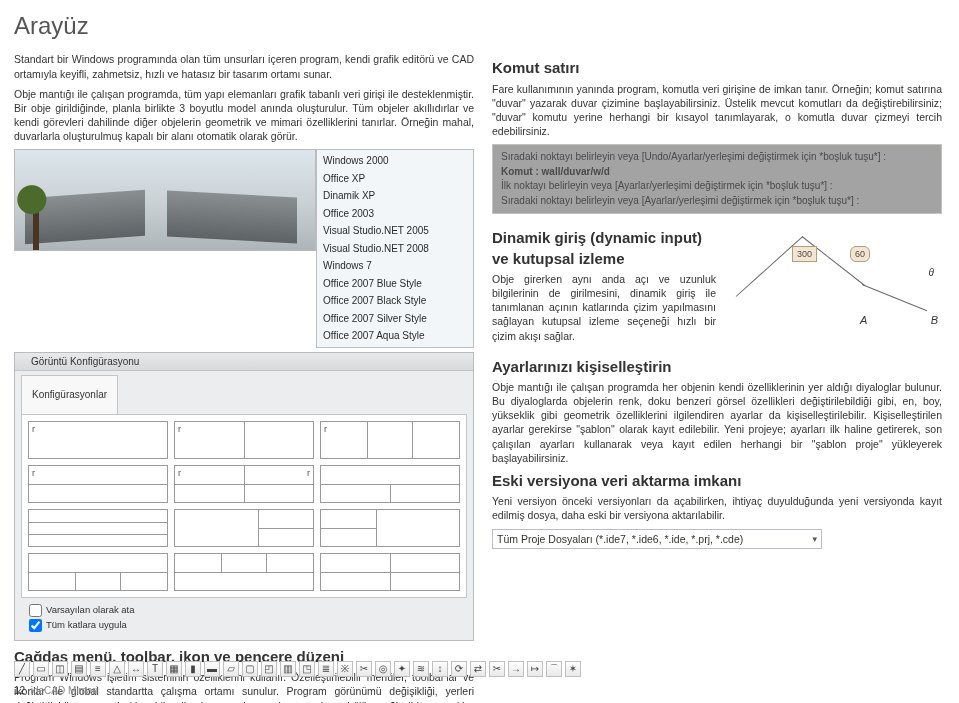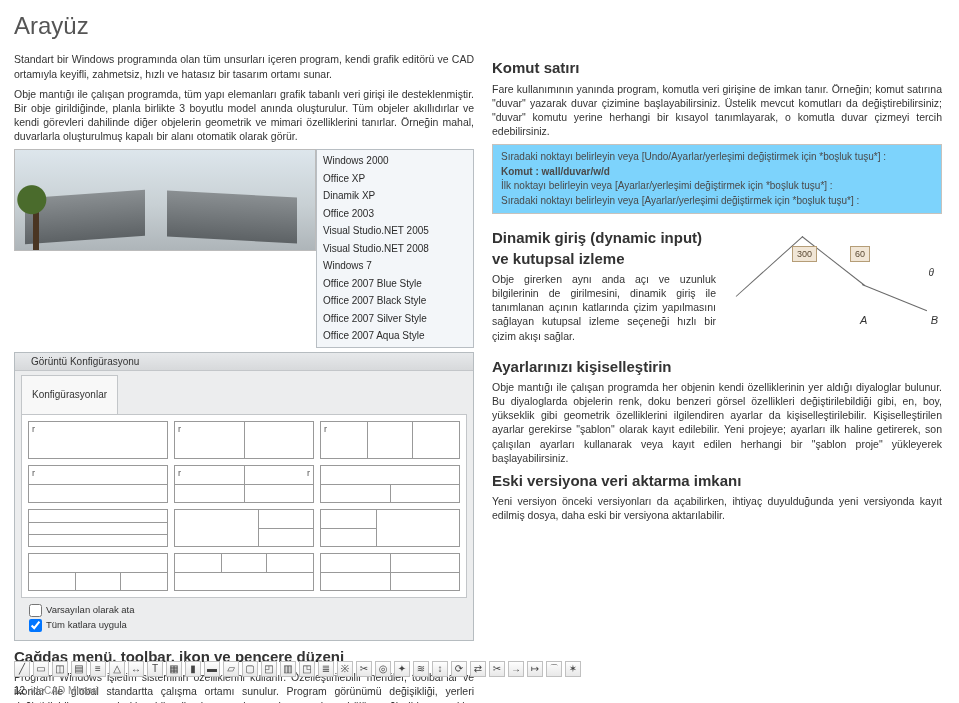--- a/index.html
+++ b/index.html
@@ -75,21 +75,21 @@
   .cell { border:1px solid #999; position:relative; }
   .cell span { position:absolute; left:3px; top:1px; font-size:9px; color:#555; }
   .cell .vline { position:absolute; top:0; bottom:0; width:1px; background:#999; }
   .cell .hline { position:absolute; left:0; right:0; height:1px; background:#999; }
   .checks { margin:6px 0 0 14px; font-size:9.5px; color:#333; }
   .checks label { display:block; margin:2px 0; }
   .checks input { vertical-align:middle; margin-right:4px; }
 
   
   .cmd-box {
-    background:#7dd3fc; border:1px solid #c7c2bc;
+    background:#a3a3a3; border:1px solid #c7c2bc;
     padding:5px 8px; font-size:10px; color:#4a4a4a; margin:4px 0 8px 0;
     line-height:1.45;
   }
   .cmd-box b { font-weight:600; }
 
   
   .dyn-row { display:flex; gap:16px; margin-bottom:8px; }
   .dyn-text { flex:1; }
   .dyn-fig  {
     width:210px; height:110px; position:relative;
@@ -245,33 +245,37 @@
     <div class="dyn-row">
       <div class="dyn-text">
         <div class="section-title">Dinamik giriş (dynamic input) ve kutupsal izleme</div>
         <p>Obje girerken aynı anda açı ve uzunluk bilgilerinin de girilmesini, dinamik giriş ile tanımlanan açının katlarında çizim yapılmasını sağlayan kutupsal izleme seçeneği hızlı bir çizim akışı sağlar.</p>
       </div>
       <div class="dyn-fig">
         <div class="poly-line" style="left:4px; top:74px; width:90px; transform:rotate(-42deg);"></div>
         <div class="poly-line" style="left:70px; top:14px; width:80px; transform:rotate(38deg);"></div>
         <div class="poly-line" style="left:130px; top:62px; width:70px; transform:rotate(22deg);"></div>
         <div class="dim-box" style="left:60px; top:24px;">300</div>
-        <div class="dim-box" style="left:118px; top:24px;">60</div>
+        <div class="dim-box" style="left:118px; top:24px;border-radius:6px;">60</div>
         <div style="position:absolute;right:8px;top:44px;font-style:italic;font-size:10px;">θ</div>
         <div style="position:absolute;left:128px;bottom:4px;font-style:italic;">A</div>
         <div style="position:absolute;right:4px;bottom:4px;font-style:italic;">B</div>
       </div>
     </div>
 
     <div class="section-title">Ayarlarınızı kişiselleştirin</div>
     <p>Obje mantığı ile çalışan programda her objenin kendi özelliklerinin yer aldığı diyaloglar bulunur. Bu diyaloglarda objelerin renk, doku benzeri görsel özellikleri değiştirilebildiği gibi, en, boy, yükseklik gibi geometrik özelliklerini ilgilendiren ayarlar da kişiselleştirilebilir. Kişiselleştirilen ayarlar gerekirse "şablon" olarak kayıt edilebilir. Yeni projeye; ayarları ilk haline getirerek, son çalışılan ayarları kullanarak veya kayıt edilen herhangi bir "şablon proje" yükleyerek başlayabilirsiniz.</p>
 
     <div class="section-title">Eski versiyona veri aktarma imkanı</div>
     <p>Yeni versiyon önceki versiyonları da açabilirken, ihtiyaç duyulduğunda yeni versiyonda kayıt edilmiş dosya, daha eski bir versiyona aktarılabilir.</p>
 
+    <div class="combo">
+      <span>Tüm Proje Dosyaları (*.ide7, *.ide6, *.ide, *.prj, *.cde)</span>
+      <span class="chev">▾</span>
+    </div>
   </div>
 </div>
 
 <div class="toolbar" id="toolbar">
     <div class="ico">╱</div>
     <div class="ico">▭</div>
     <div class="ico">◫</div>
     <div class="ico">▤</div>
     <div class="ico">≡</div>
     <div class="ico">△</div>

